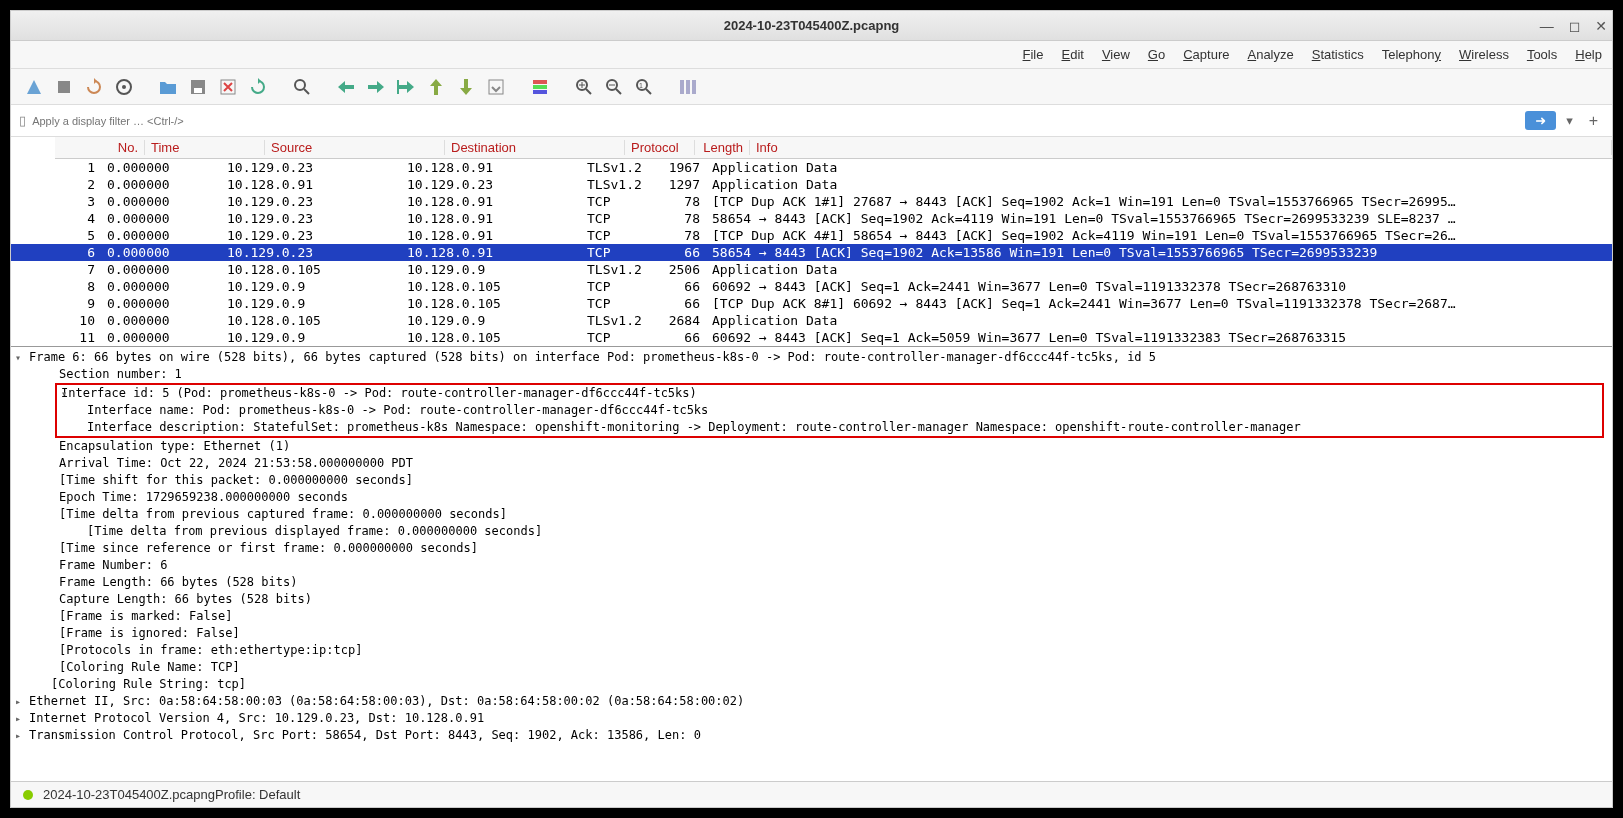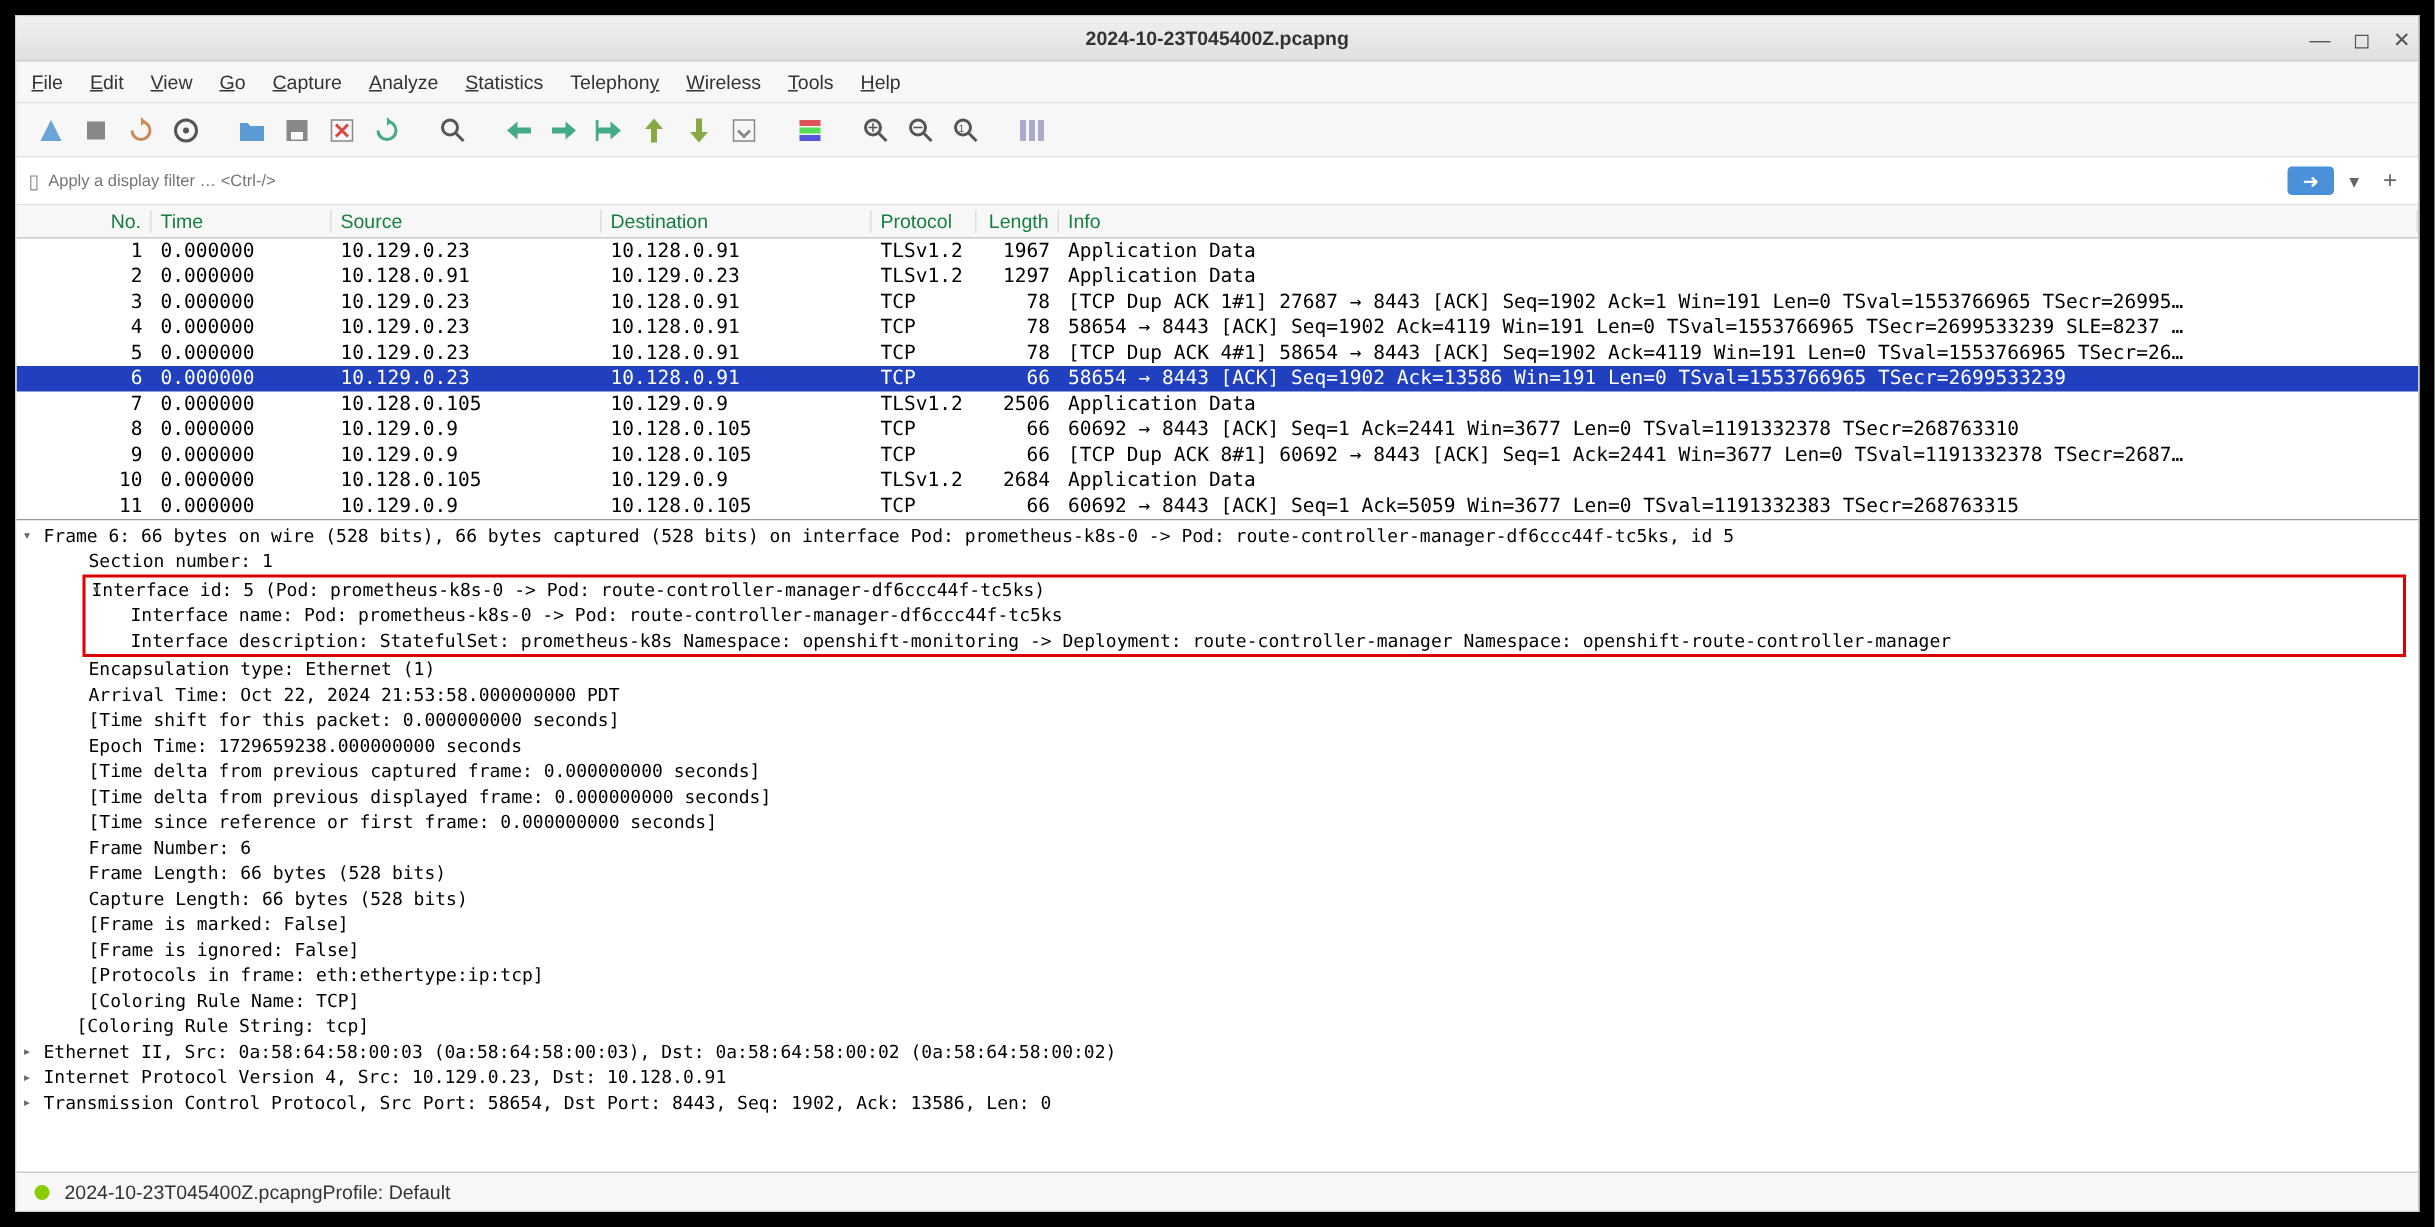--- a/index.html
+++ b/index.html
@@ -2,34 +2,34 @@
 <html><head>
 <meta charset="utf-8">
 <style>
 * { margin: 0; padding: 0; box-sizing: border-box; }
 body { font-family: sans-serif; font-size: 13px; background: #000; width: 1623px; height: 818px; overflow: hidden; }
 .window { background: #fff; margin: 10px; height: 798px; display: flex; flex-direction: column; border: 1px solid #ccc; }
 .titlebar { background: linear-gradient(#f0f0f0, #e0e0e0); height: 30px; display: flex; align-items: center; border-bottom: 1px solid #ccc; position: relative; }
 .titlebar .title { margin: 0 auto; font-weight: bold; color: #333; }
 .titlebar .controls { position: absolute; right: 5px; display: flex; gap: 15px; color: #555; }
 .titlebar .controls span { cursor: pointer; font-size: 14px; }
-.menubar { background: #f7f7f7; height: 28px; display: flex; align-items: center; padding: 0 10px; border-bottom: 1px solid #ddd; gap: 18px; }
+.menubar { background: #f7f7f7; height: 28px; display: flex; align-items: center; padding: 0 10px; border-bottom: 1px solid #ddd; gap: 18px; justify-content: flex-end; }
 .menubar span { cursor: pointer; color: #333; }
 .menubar span u { text-decoration: underline; }
 .toolbar { background: #f7f7f7; height: 36px; display: flex; align-items: center; padding: 0 10px; gap: 4px; border-bottom: 1px solid #ddd; }
 .toolbar .btn { width: 26px; height: 26px; display: flex; align-items: center; justify-content: center; cursor: pointer; border-radius: 3px; }
 .toolbar .sep { width: 10px; }
 .filterbar { background: #fff; height: 32px; display: flex; align-items: center; padding: 0 8px; border-bottom: 1px solid #ddd; gap: 6px; }
 .filterbar .icon { color: #888; }
 .filterbar input { flex: 1; border: none; outline: none; font-size: 11px; color: #666; }
 .filterbar .arrow { background: #4a90d9; color: #fff; padding: 2px 10px; border-radius: 3px; cursor: pointer; }
 .filterbar .dropdown { color: #666; cursor: pointer; padding: 0 4px; }
 .filterbar .plus { color: #666; cursor: pointer; padding: 0 6px; font-size: 16px; }
 .packetlist { background: #fff; overflow: hidden; border-bottom: 1px solid #999; flex-shrink: 0; }
-.packetlist .header { display: flex; background: #f7f7f7; border-bottom: 1px solid #ccc; height: 22px; align-items: center; font-weight: normal; color: #15803d; position: relative; }
+.packetlist .header { display: flex; background: #f7f7f7; border-bottom: 1px solid #ccc; height: 22px; align-items: center; font-weight: normal; color: #b91c1c; position: relative; margin-left: 44px; }
 .packetlist .header .col { padding: 0 6px; border-right: 1px solid #ddd; overflow: hidden; white-space: nowrap; }
 .packetlist .rows { font-family: "DejaVu Sans Mono", monospace; font-size: 13px; }
 .packetlist .row { display: flex; height: 17px; align-items: center; white-space: nowrap; overflow: hidden; cursor: pointer; }
 .packetlist .row .col { padding: 0 6px; overflow: hidden; white-space: nowrap; }
 .packetlist .row.selected { background: #2040c0; color: #fff; }
 .col-no { width: 90px; text-align: right; }
 .col-time { width: 120px; }
 .col-src { width: 180px; }
 .col-dst { width: 180px; }
 .col-proto { width: 70px; }
@@ -330,21 +330,21 @@
     <div class="redbox">
       <div class="line open" style="padding-left:4px">Interface id: 5 (Pod: prometheus-k8s-0 -&gt; Pod: route-controller-manager-df6ccc44f-tc5ks)</div>
       <div class="line" style="padding-left:30px">Interface name: Pod: prometheus-k8s-0 -&gt; Pod: route-controller-manager-df6ccc44f-tc5ks</div>
       <div class="line" style="padding-left:30px">Interface description: StatefulSet: prometheus-k8s Namespace: openshift-monitoring -&gt; Deployment: route-controller-manager Namespace: openshift-route-controller-manager</div>
     </div>
     <div class="line" style="padding-left:48px">Encapsulation type: Ethernet (1)</div>
     <div class="line" style="padding-left:48px">Arrival Time: Oct 22, 2024 21:53:58.000000000 PDT</div>
     <div class="line" style="padding-left:48px">[Time shift for this packet: 0.000000000 seconds]</div>
     <div class="line" style="padding-left:48px">Epoch Time: 1729659238.000000000 seconds</div>
     <div class="line" style="padding-left:48px">[Time delta from previous captured frame: 0.000000000 seconds]</div>
-    <div class="line" style="padding-left:48px">[Time delta from previous displayed frame: 0.000000000 seconds]</div>
+    <div class="line" style="padding-left:76px">[Time delta from previous displayed frame: 0.000000000 seconds]</div>
     <div class="line" style="padding-left:48px">[Time since reference or first frame: 0.000000000 seconds]</div>
     <div class="line" style="padding-left:48px">Frame Number: 6</div>
     <div class="line" style="padding-left:48px">Frame Length: 66 bytes (528 bits)</div>
     <div class="line" style="padding-left:48px">Capture Length: 66 bytes (528 bits)</div>
     <div class="line" style="padding-left:48px">[Frame is marked: False]</div>
     <div class="line" style="padding-left:48px">[Frame is ignored: False]</div>
     <div class="line" style="padding-left:48px">[Protocols in frame: eth:ethertype:ip:tcp]</div>
     <div class="line" style="padding-left:48px">[Coloring Rule Name: TCP]</div>
     <div class="line" style="padding-left:40px">[Coloring Rule String: tcp]</div>
     <div class="line exp">Ethernet II, Src: 0a:58:64:58:00:03 (0a:58:64:58:00:03), Dst: 0a:58:64:58:00:02 (0a:58:64:58:00:02)</div>

